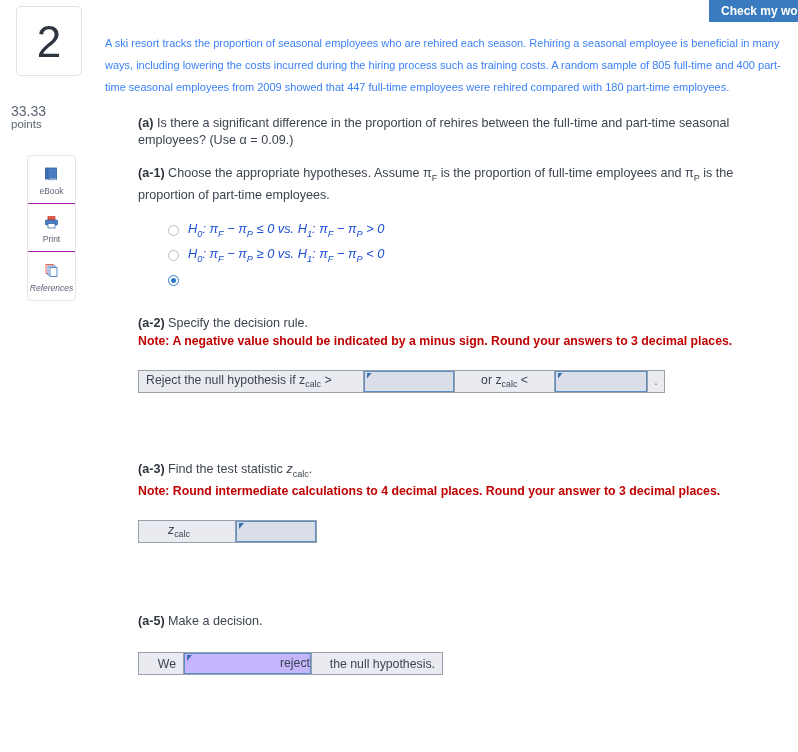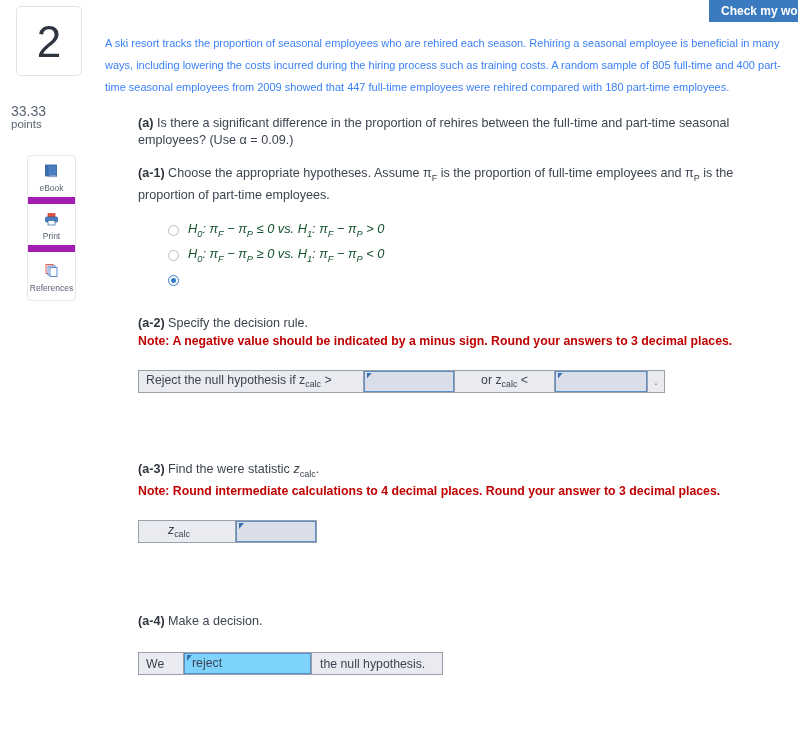--- a/index.html
+++ b/index.html
@@ -86,29 +86,29 @@
     left: 27px;
     top: 155px;
     width: 49px;
     border: 1px solid #e6e6e6;
     border-radius: 4px;
     background: #fff;
     box-sizing: border-box;
   }
   .tool-item {
     height: 48px;
-    border-bottom: 7px solid #a21caf;
+    border-bottom: 1px solid #a21caf;
     display: flex;
     flex-direction: column;
     align-items: center;
     justify-content: center;
     cursor: pointer;
     box-sizing: border-box;
   }
-  .tool-item:last-child { border-bottom: none; }
+  .tool-item:last-child { border-bottom: none; font-style: italic; }
   .tool-item .ticon { height: 22px; display:flex; align-items:center; justify-content:center;}
   .tool-item .tlabel {
     font-size: 8.5px;
     color: #5a6473;
     margin-top: 1px;
     line-height: 10px;
     font-family: "Liberation Sans", sans-serif;
   }
 
   
@@ -142,21 +142,21 @@
   .pi { font-style: normal; text-align: center; }
   sub { font-size: 0.72em; }
 
   
   .opts { margin-left: 30px; margin-top: 14px; }
   .opt-row {
     display: flex;
     align-items: center;
     height: 25px;
     font-size: 12.8px;
-    color: #14532d;
+    color: #1d4ed8;
   }
   .radio {
     width: 11px; height: 11px;
     border-radius: 50%;
     border: 1px solid #b9bcc2;
     background: #fff;
     margin-right: 9px;
     box-sizing: border-box;
     flex: none;
     cursor: pointer;
@@ -209,21 +209,21 @@
     content: "";
     position: absolute;
     left: 2px; top: 1px;
     width: 5px; height: 6px;
     background: #3a6fae;
     clip-path: polygon(0 0,100% 0,0 100%);
   }
   .tiny-cell { width: 12px; text-align: center; color: #6b7280; padding: 0 2px !important;}
   .sel-box {
     display:block;
-    background: #7dd3fc;
+    background: #c4b5fd;
     border: 1px solid #5b8fc9;
     height: 21px;
     line-height: 19px;
     box-sizing: border-box;
     padding-left: 7px;
     position: relative;
     cursor: pointer;
     font-size: 12.3px;
     color: #3d4451;
   }
@@ -352,45 +352,45 @@
         </td>
         <td class="tiny-cell">.</td>
       </tr>
     </tbody>
       </table>
   </div>
 
   <div style="margin-left:33px; margin-top:68px;">
     <div class="part-block">
       <span class="lbl">(a-3)</span>
-      <span>Find the were statistic </span><span class="mathvar"><i>z</i><sub>calc</sub></span><span>.</span>
+      <span>Find the test statistic </span><span class="mathvar"><i>z</i><sub>calc</sub></span><span>.</span>
     </div>
     <div class="note" style="margin-top:2px;">Note: Round intermediate calculations to 4 decimal places. Round your answer to 3 decimal places.</div>
 
     <table class="ans-table" style="margin-top:22px;">
       <tbody>
           <tr>
         <td style="width:60px;padding-left:29px;">
           <i>z</i><sub>calc</sub>
         </td>
         <td class="inputcell" style="width:80px;">
           <span class="fldbox"></span>
         </td>
       </tr>
     </tbody>
       </table>
   </div>
 
   <div style="margin-left:33px; margin-top:70px;">
     <div class="part-block">
-      <span class="lbl">(a-4)</span>
+      <span class="lbl">(a-5)</span>
       <span>Make a decision.</span>
     </div>
 
-    <table class="ans-table" style="margin-top:22px;">
+    <table class="ans-table" style="margin-top:22px;text-align:right;">
       <tbody>
           <tr>
         <td style="width:30px;">We</td>
         <td class="inputcell" style="width:127px;">
           <span class="sel-box">reject</span>
         </td>
         <td style="width:115px;padding-left:8px;">the null hypothesis.</td>
       </tr>
     </tbody>
       </table>

